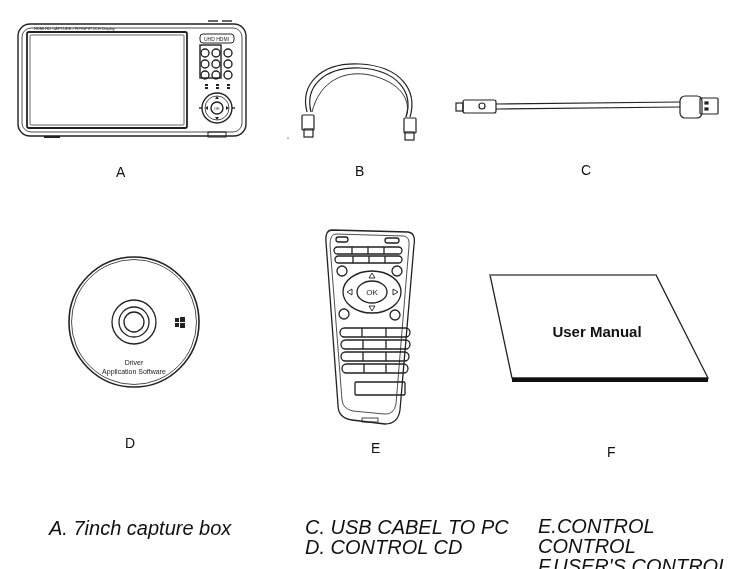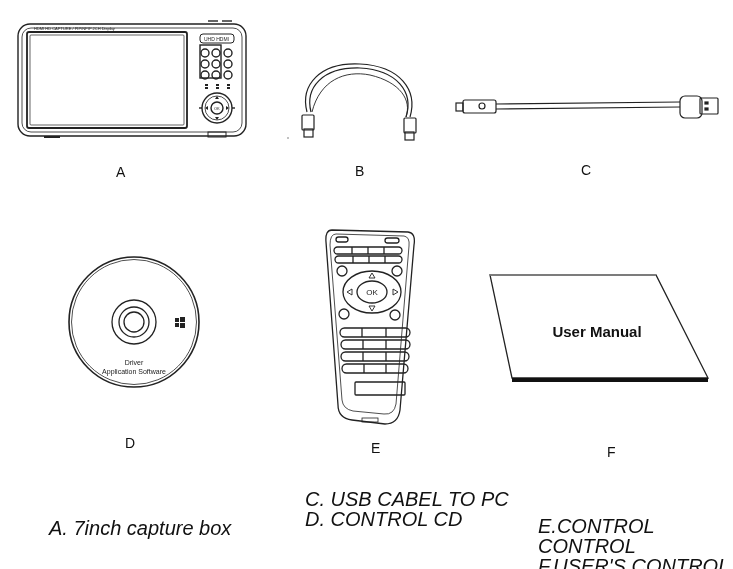--- a/index.html
+++ b/index.html
@@ -154,20 +154,20 @@
 <div class="letter" style="left:116px;top:164px;">A</div>
 <div class="letter" style="left:355px;top:163px;">B</div>
 <div class="letter" style="left:581px;top:162px;">C</div>
 <div class="letter" style="left:125px;top:435px;">D</div>
 <div class="letter" style="left:371px;top:440px;">E</div>
 <div class="letter" style="left:607px;top:444px;">F</div>
 
 <div class="legend" style="left:49px;top:518px;">
   <div>A. 7inch capture box</div>
 </div>
-<div class="legend" style="left:305px;top:489px;">
+<div class="legend" style="left:305px;top:517px;">
   <div>C. USB CABEL TO PC</div>
   <div>D. CONTROL CD</div>
 </div>
 <div class="legend" style="left:538px;top:516px;">
   <div>E.CONTROL CONTROL</div>
   <div>F.USER'S CONTROL</div>
 </div>
 
 </body></html>

